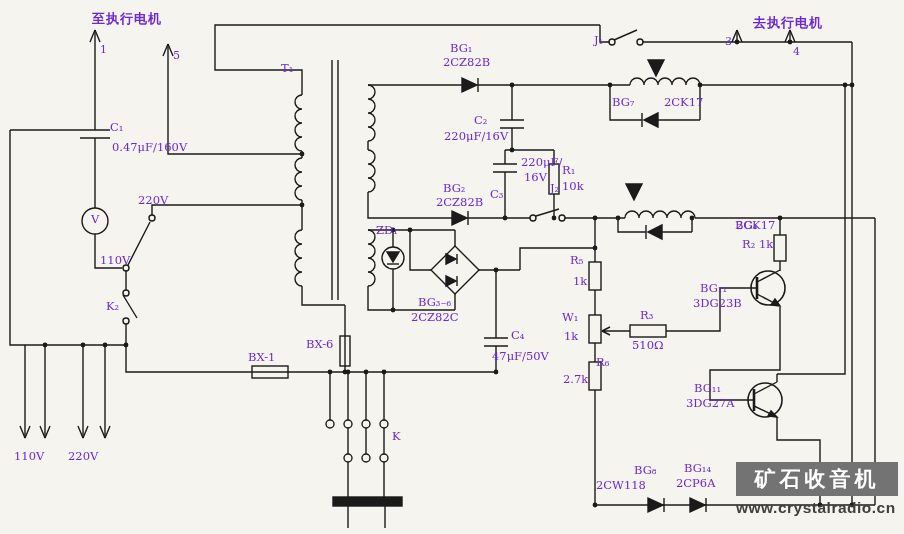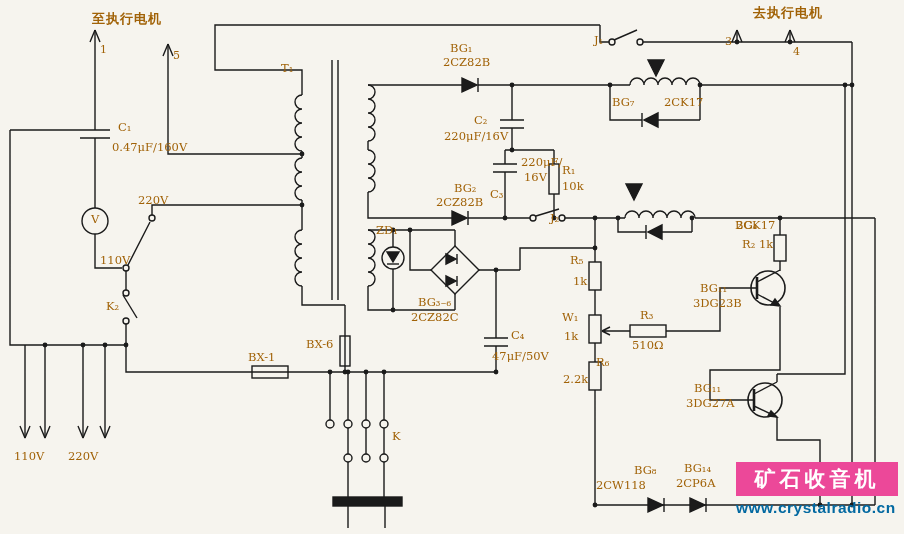--- a/index.html
+++ b/index.html
@@ -1,25 +1,25 @@
 <!DOCTYPE html>
 <html><head>
 <meta charset="utf-8">
 <style>
   html,body{margin:0;padding:0;}
   body{font-family:"DejaVu Serif", serif;}
   .stage{position:relative;width:904px;height:534px;background:#f6f4ee;overflow:hidden;}
   .stage svg{position:absolute;left:0;top:0;}
-  .lbl{position:absolute;font:11.5px "DejaVu Serif", serif;color:#a16207;white-space:nowrap;line-height:1.1;}
+  .lbl{position:absolute;font:11.5px "DejaVu Serif", serif;color:#6d28d9;white-space:nowrap;line-height:1.1;}
   .lbl.cn{font-size:13px;letter-spacing:1px;font-weight:bold;}
   .lbl.num{font-size:11px;}
-  .wm-box{position:absolute;left:736px;top:462px;width:162px;height:34px;background:#ec4899;
+  .wm-box{position:absolute;left:736px;top:462px;width:162px;height:34px;background:#737373;
           color:#ffffff;font:bold 21px "DejaVu Serif", serif;letter-spacing:4px;
           display:flex;align-items:center;justify-content:center;}
-  .wm-url{position:absolute;left:736px;top:499px;color:#0369a1;font:bold 15.5px "Liberation Sans", sans-serif;letter-spacing:.5px;}
+  .wm-url{position:absolute;left:736px;top:499px;color:#404040;font:bold 15.5px "Liberation Sans", sans-serif;letter-spacing:.5px;}
 </style>
 </head>
 <body>
 
 <div class="stage">
 
 <svg width="904" height="534" viewBox="0 0 904 534">
   <g stroke="#1b1b1b" stroke-width="1.4" fill="none">
 
     <g>
@@ -223,48 +223,48 @@
           <circle cx="83" cy="345" r="2.4"></circle>
           <circle cx="105" cy="345" r="2.4"></circle>
       <circle cx="126" cy="345" r="2.4"></circle>
           <circle cx="737" cy="42" r="2.4"></circle>
           <circle cx="790" cy="42" r="2.4"></circle>
     </g>
   </g>
 </svg>
 
 <span class="lbl cn" style="left:92px;top:12px">至执行电机</span>
-<span class="lbl cn" style="left:753px;top:6px">去执行电机</span>
+<span class="lbl cn" style="left:753px;top:16px">去执行电机</span>
 <span class="lbl num" style="left:100px;top:44px">1</span>
 <span class="lbl num" style="left:173px;top:50px">5</span>
 <span class="lbl num" style="left:725px;top:36px">3</span>
 <span class="lbl num" style="left:793px;top:46px">4</span>
 
 <span class="lbl" style="left:281px;top:62px">T₁</span>
-<span class="lbl" style="left:118px;top:121px">C₁</span>
+<span class="lbl" style="left:110px;top:121px">C₁</span>
 <span class="lbl" style="left:112px;top:141px">0.47μF/160V</span>
 <span class="lbl" style="left:450px;top:42px">BG₁</span>
 <span class="lbl" style="left:443px;top:56px">2CZ82B</span>
 <span class="lbl" style="left:594px;top:34px">J₁</span>
 
 <span class="lbl" style="left:474px;top:114px">C₂</span>
 <span class="lbl" style="left:444px;top:130px">220μF/16V</span>
 <span class="lbl" style="left:612px;top:96px">BG₇</span>
 <span class="lbl" style="left:664px;top:96px">2CK17</span>
 <span class="lbl" style="left:521px;top:156px">220μF/</span>
 <span class="lbl" style="left:524px;top:171px">16V</span>
 <span class="lbl" style="left:490px;top:188px">C₃</span>
 <span class="lbl" style="left:562px;top:164px">R₁</span>
 <span class="lbl" style="left:562px;top:180px">10k</span>
-<span class="lbl" style="left:454px;top:182px">BG₂</span>
+<span class="lbl" style="left:443px;top:182px">BG₂</span>
 <span class="lbl" style="left:436px;top:196px">2CZ82B</span>
 
 <span class="lbl" style="left:138px;top:194px">220V</span>
 <span class="lbl" style="left:100px;top:254px">110V</span>
-<span class="lbl" style="left:550px;top:212px">J₂</span>
+<span class="lbl" style="left:550px;top:182px">J₂</span>
 <span class="lbl" style="left:735px;top:219px">BG₄</span>
 <span class="lbl" style="left:736px;top:219px">2CK17</span>
 <span class="lbl" style="left:376px;top:224px">ZD₁</span>
 
 <span class="lbl" style="left:570px;top:254px">R₅</span>
 <span class="lbl" style="left:573px;top:275px">1k</span>
 <span class="lbl" style="left:742px;top:238px">R₂ 1k</span>
 <span class="lbl" style="left:700px;top:282px">BG₁₁</span>
 <span class="lbl" style="left:693px;top:297px">3DG23B</span>
 <span class="lbl" style="left:106px;top:300px">K₂</span>
@@ -274,21 +274,21 @@
 <span class="lbl" style="left:640px;top:309px">R₃</span>
 <span class="lbl" style="left:632px;top:339px">510Ω</span>
 <span class="lbl" style="left:418px;top:296px">BG₃₋₆</span>
 <span class="lbl" style="left:411px;top:311px">2CZ82C</span>
 <span class="lbl" style="left:511px;top:329px">C₄</span>
 <span class="lbl" style="left:492px;top:350px">47μF/50V</span>
 
 <span class="lbl" style="left:306px;top:338px">BX-6</span>
 <span class="lbl" style="left:248px;top:351px">BX-1</span>
 <span class="lbl" style="left:596px;top:356px">R₆</span>
-<span class="lbl" style="left:563px;top:373px">2.2k</span>
+<span class="lbl" style="left:563px;top:373px">2.7k</span>
 <span class="lbl" style="left:694px;top:382px">BG₁₁</span>
 <span class="lbl" style="left:686px;top:397px">3DG27A</span>
 
 <span class="lbl" style="left:14px;top:450px">110V</span>
 <span class="lbl" style="left:68px;top:450px">220V</span>
 <span class="lbl" style="left:392px;top:430px">K</span>
 <span class="lbl" style="left:634px;top:464px">BG₈</span>
 <span class="lbl" style="left:596px;top:479px">2CW118</span>
 <span class="lbl" style="left:684px;top:462px">BG₁₄</span>
 <span class="lbl" style="left:676px;top:477px">2CP6A</span>

